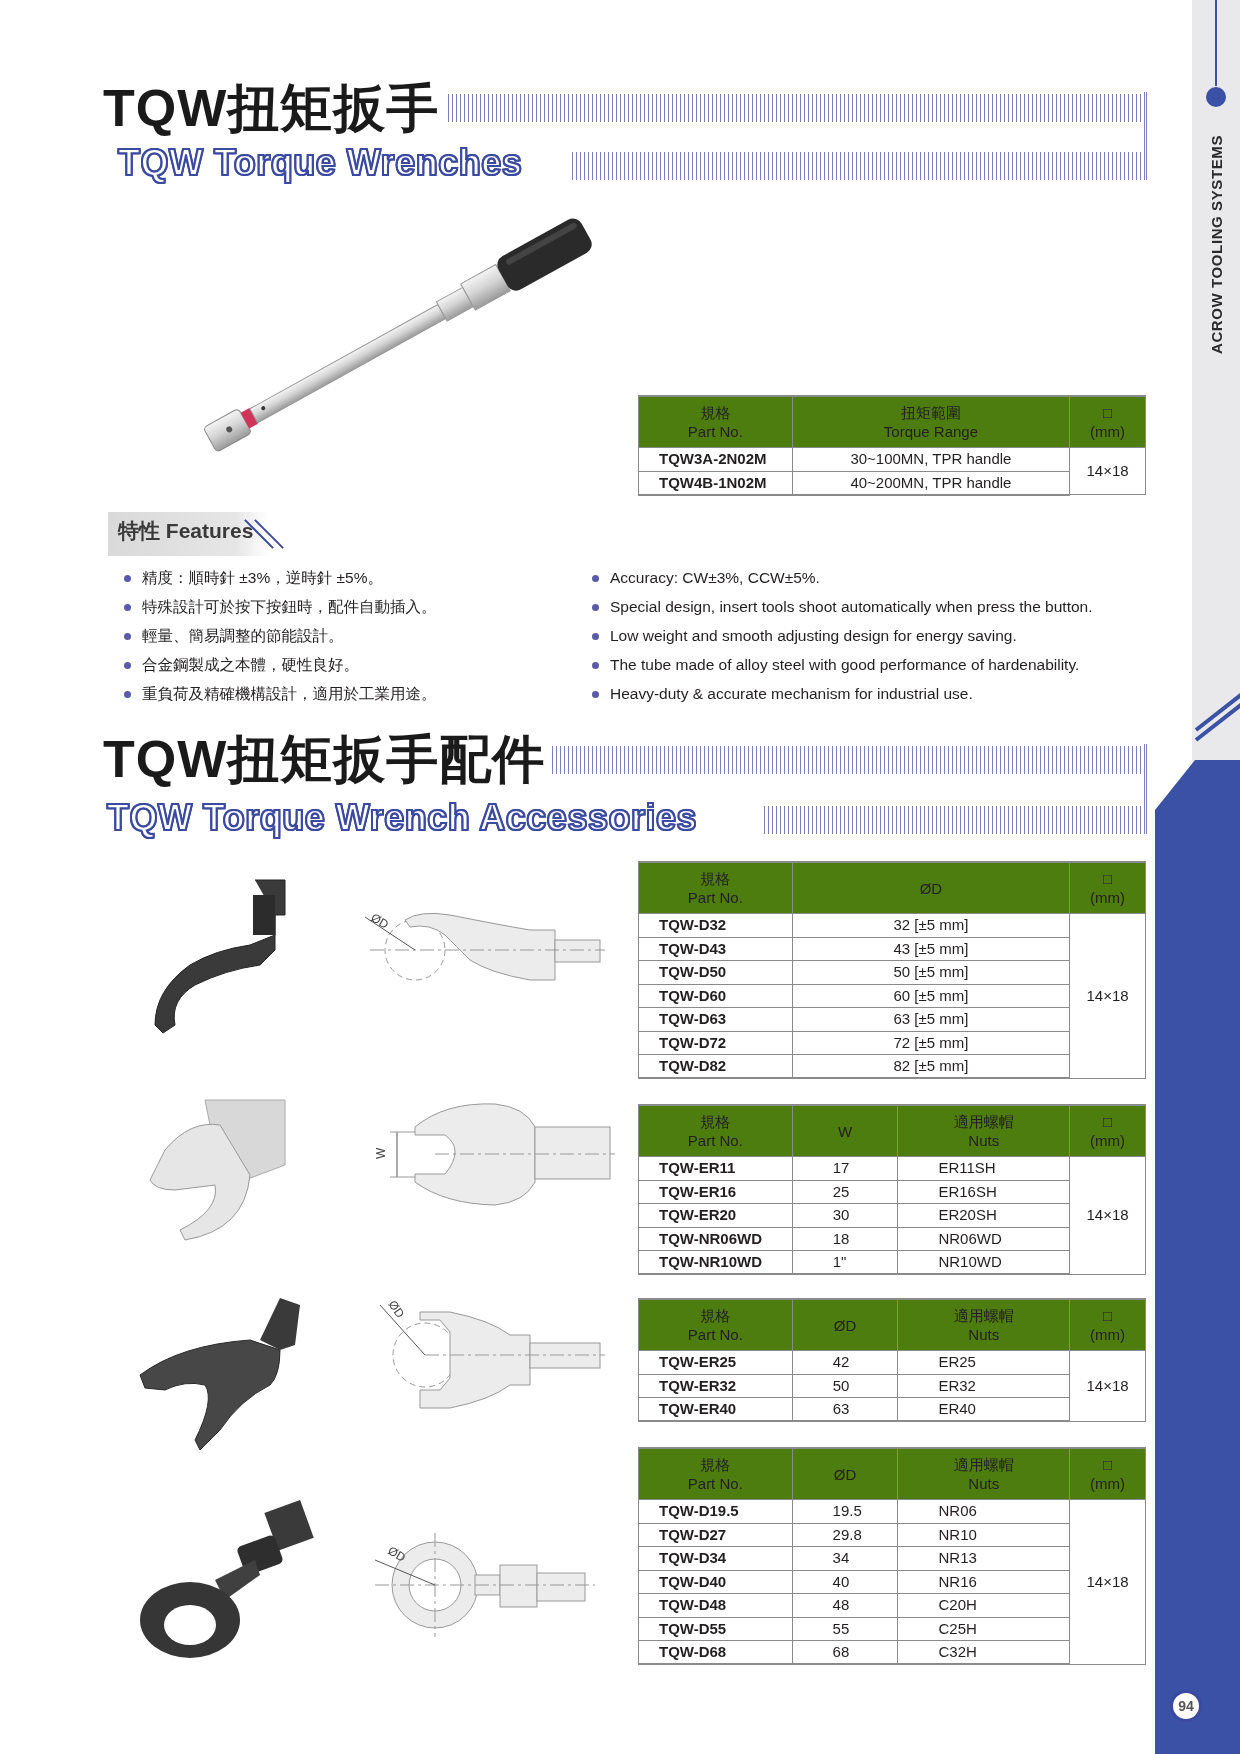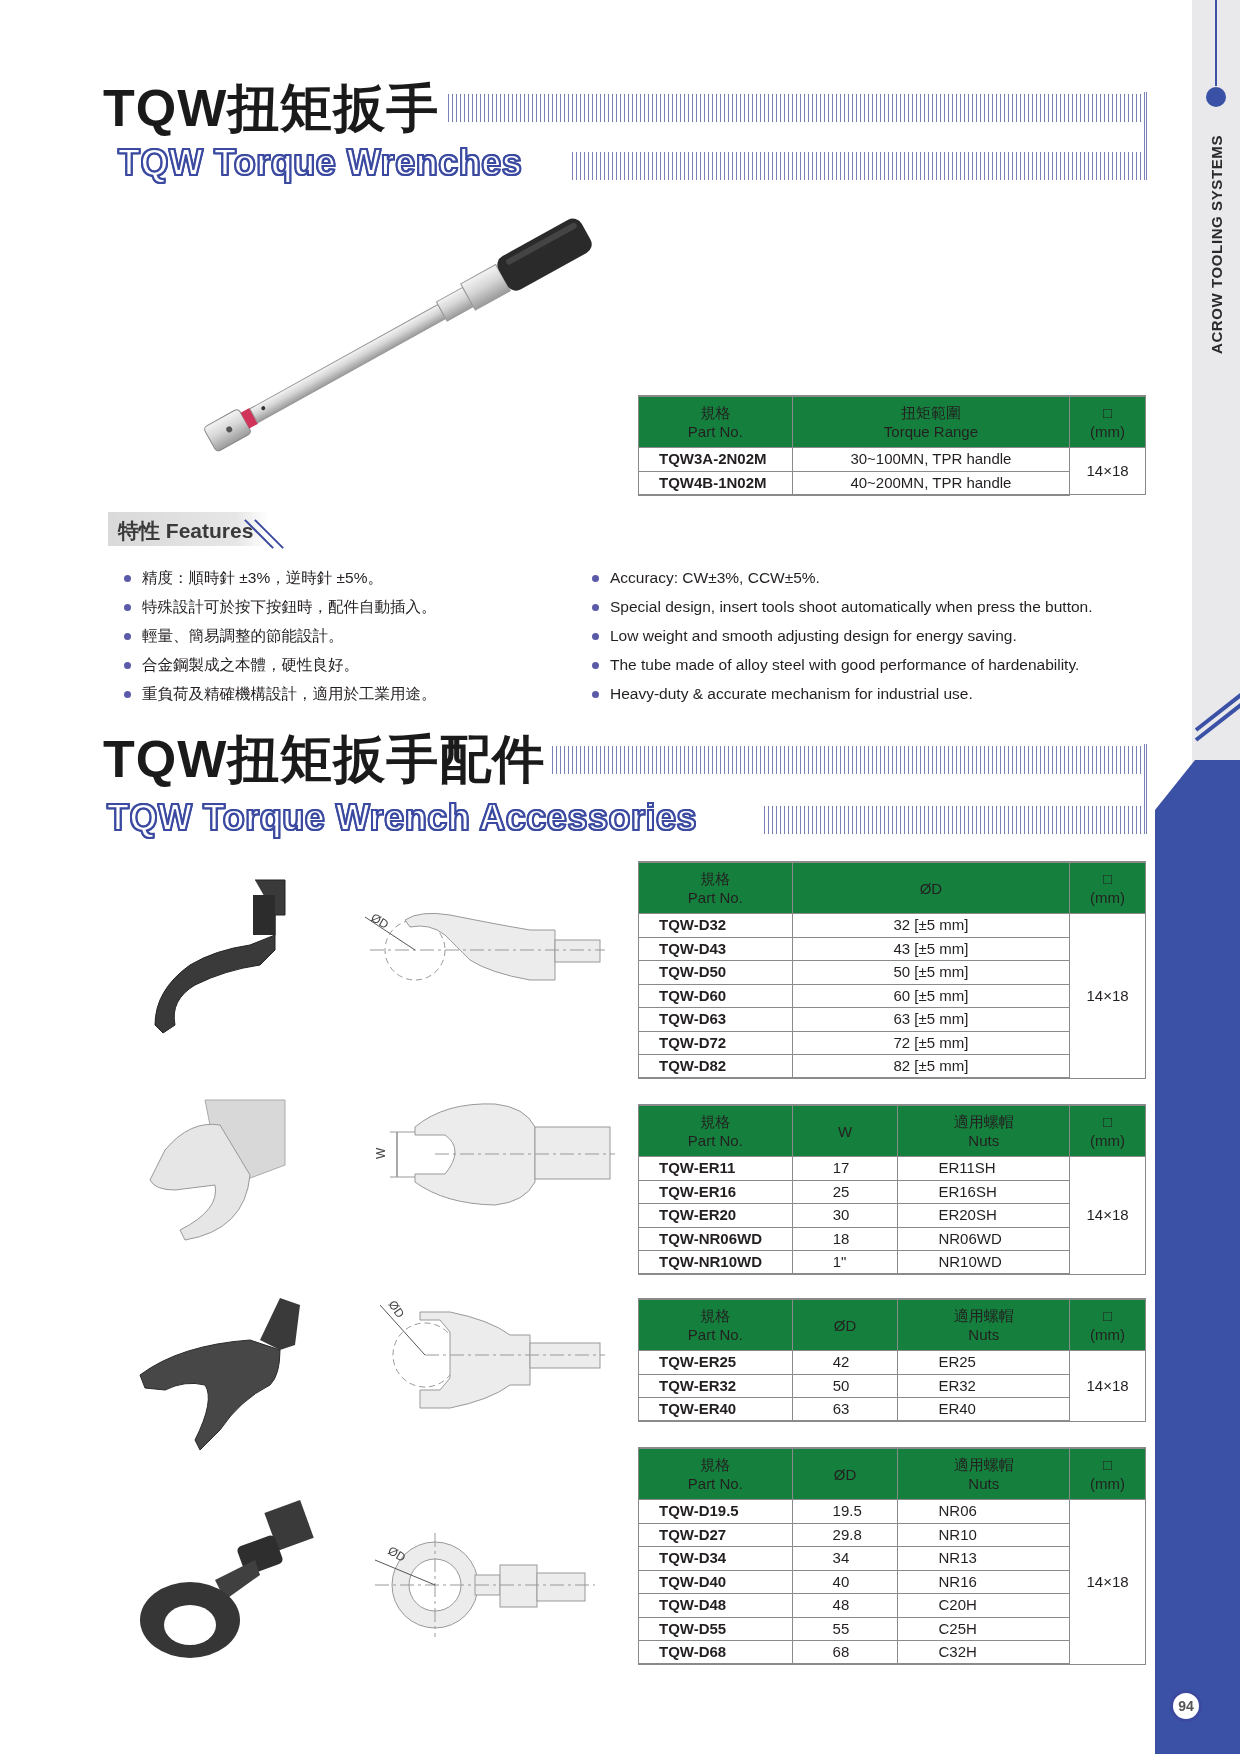--- a/index.html
+++ b/index.html
@@ -22,30 +22,30 @@
   .h-en { position: absolute; font-size: 36px; font-weight: bold; color: #ffffff; line-height: 1;
     -webkit-text-stroke: 2px #3b4aa0; text-shadow: 0 0 0 #3b4aa0, 1px 1px 0 #3b4aa0, -1px -1px 0 #3b4aa0, 1px -1px 0 #3b4aa0, -1px 1px 0 #3b4aa0; letter-spacing: 0.5px; }
   .hatch { position: absolute; height: 28px;
     background: repeating-linear-gradient(90deg, #7a80b8 0 1px, transparent 1px 4px); }
 
   
   .img-box { position: absolute; }
 
   
   table.spec { position: absolute; border-collapse: collapse; font-size: 15px; color: #231f20; }
-  table.spec th { background: #15803d; font-weight: normal; text-align: center; line-height: 19px; padding: 6px 4px; border: 1px solid #8a8a8a; border-top: 2px solid #8a8a8a; }
+  table.spec th { background: #4d7c0f; font-weight: normal; text-align: center; line-height: 19px; padding: 6px 4px; border: 1px solid #8a8a8a; border-top: 2px solid #8a8a8a; }
   table.spec td { border-left: 1px solid #8a8a8a; border-right: 1px solid #8a8a8a; border-bottom: 1px solid #8a8a8a; height: 23.5px; line-height: 22px; padding: 0 4px; }
   table.spec td.pn { font-weight: bold; padding-left: 20px; }
   table.spec td.c { text-align: center; }
   table.spec td.l { padding-left: 40px; }
   table.spec td.dim { text-align: center; vertical-align: middle; }
   table.spec tr:last-child td { border-bottom: 2px solid #8a8a8a; }
 
   
-  .feat-tag { position: absolute; left: 108px; top: 512px; width: 160px; height: 34px; background: linear-gradient(90deg, #d9d9d9 0%, #e6e6e6 80%, rgba(230,230,230,0) 100%); }
+  .feat-tag { position: absolute; left: 108px; top: 512px; width: 160px; height: 44px; background: linear-gradient(90deg, #d9d9d9 0%, #e6e6e6 80%, rgba(230,230,230,0) 100%); }
   .feat-tag span { position: absolute; left: 10px; top: 5px; font-size: 21px; font-weight: bold; color: #3a3a3a; }
   .feat-tag i { position: absolute; top: 2px; width: 2px; height: 40px; background: #3b4aa0; transform: rotate(-45deg); }
   ul.feat { position: absolute; list-style: none; font-size: 15.5px; color: #231f20; }
   ul.feat li { height: 29px; line-height: 29px; position: relative; padding-left: 18px; white-space: nowrap; }
   ul.feat li::before { content: ""; position: absolute; left: 0; top: 12px; width: 7px; height: 7px; border-radius: 50%; background: #5a5aa8; }
 
   
   .footer-url { position: absolute; left: 962px; top: 1766px; font-size: 14px; font-weight: bold; font-style: italic; color: #3b4aa0; }
   .page-num { position: absolute; left: 1170px; top: 1690px; width: 32px; height: 32px; border-radius: 50%; background: #fff; border: 3px solid #3b4aa0;
     font-size: 14px; font-weight: bold; color: #555; display: flex; align-items: center; justify-content: center; }

